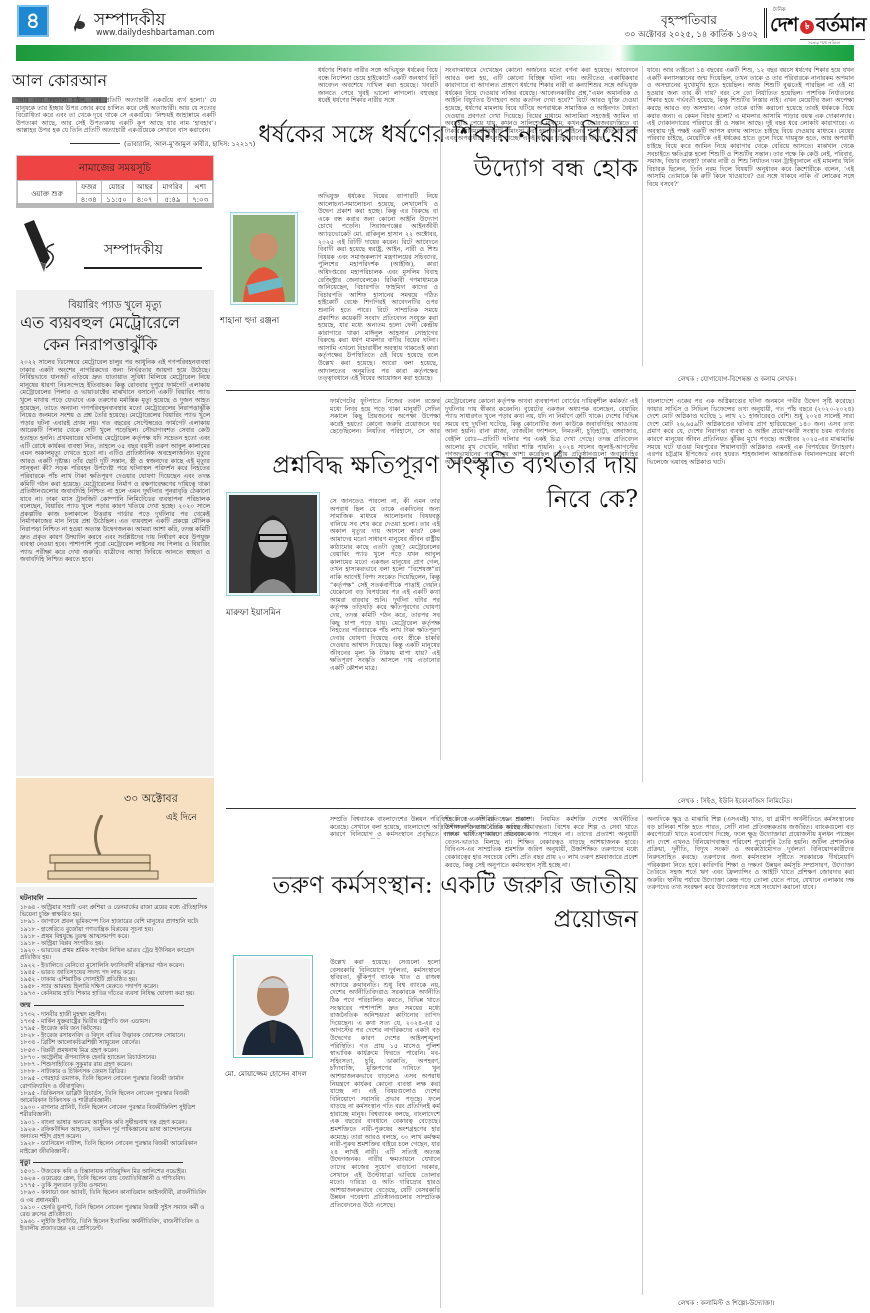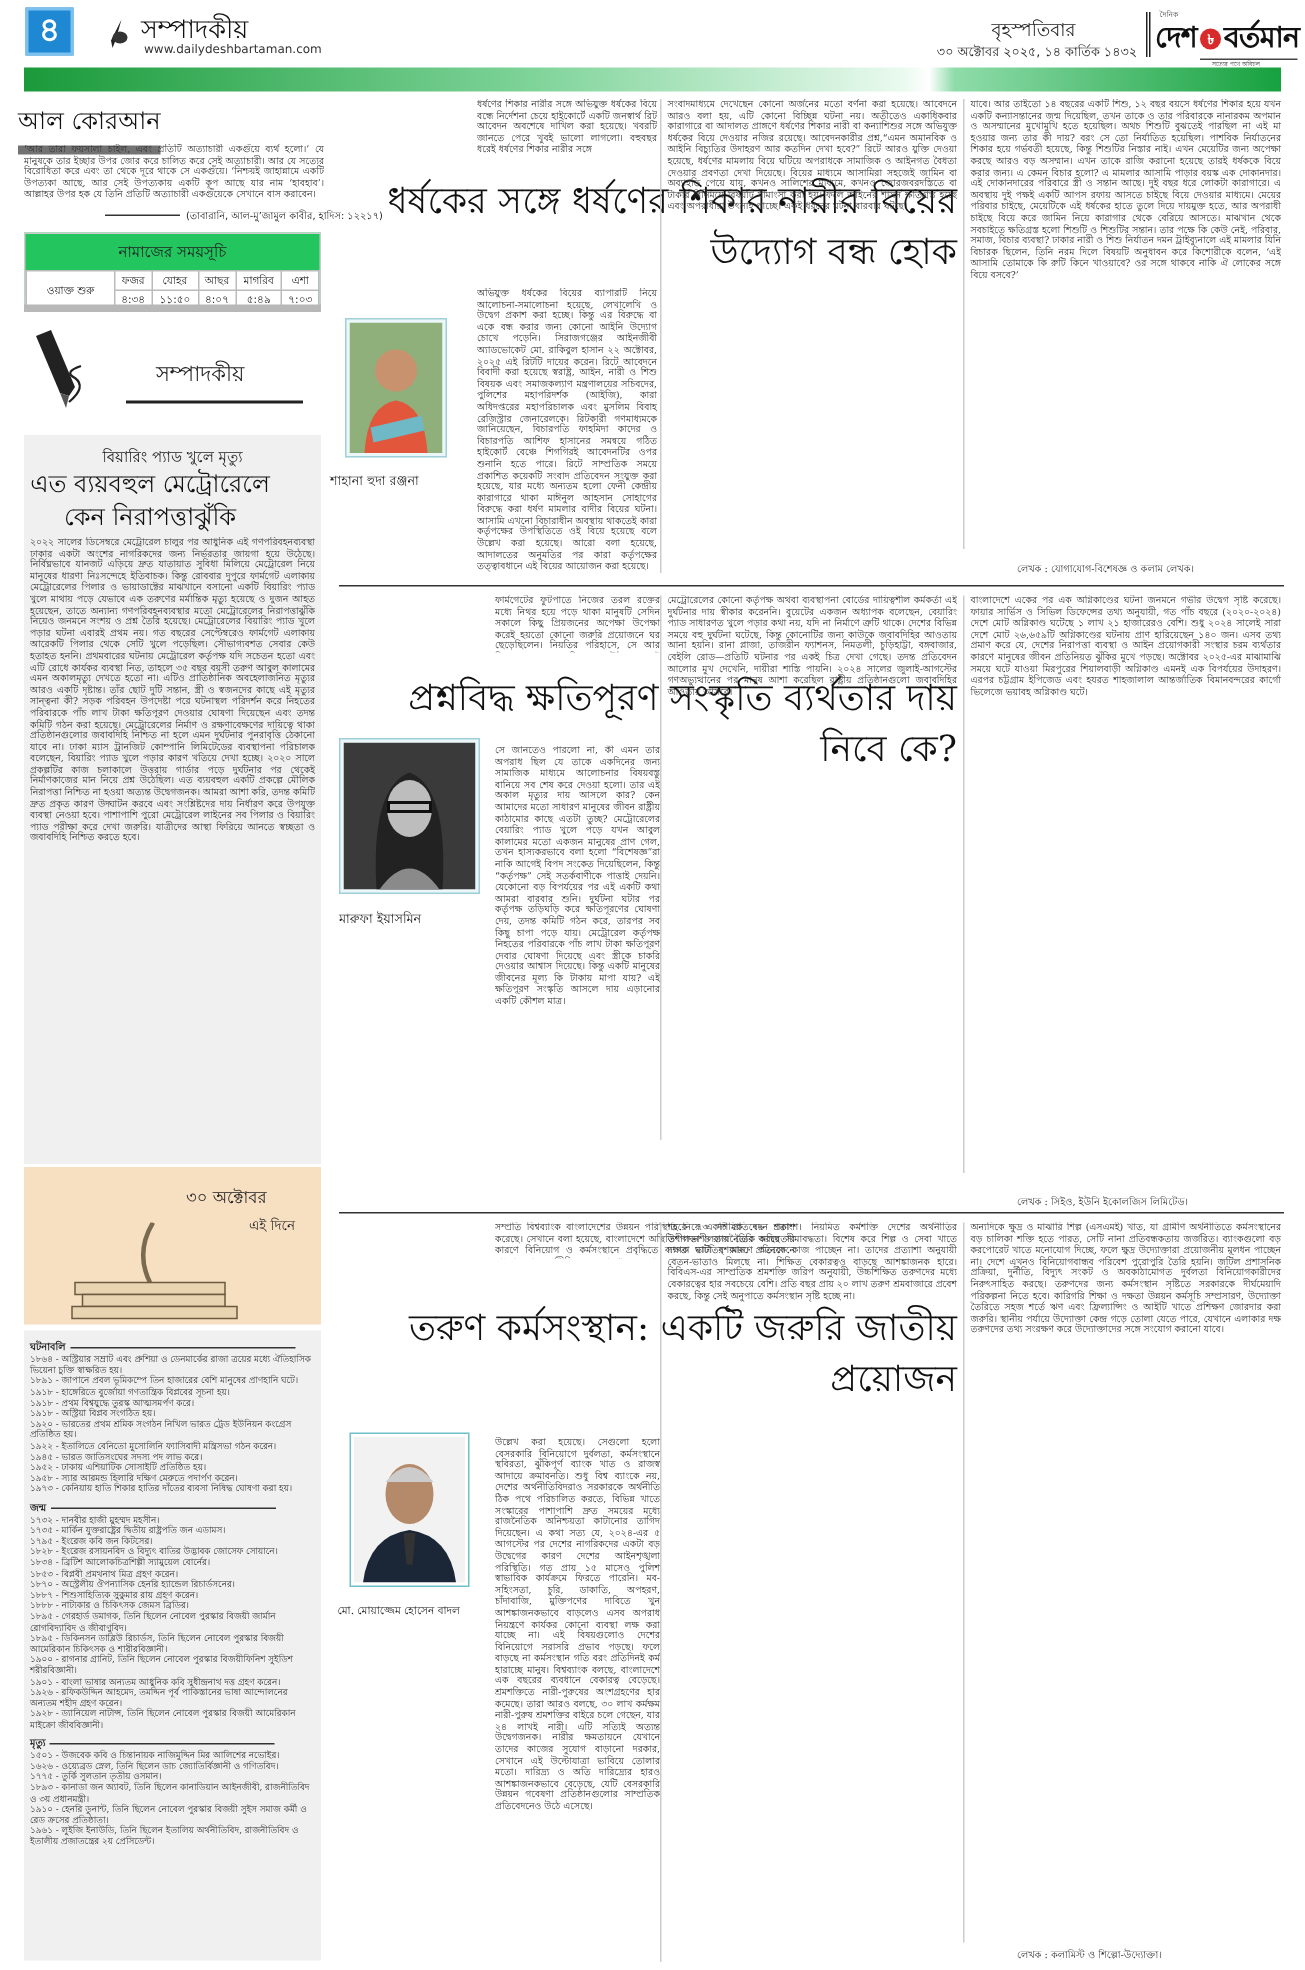--- a/index.html
+++ b/index.html
@@ -6,31 +6,31 @@
 body{width:870px;height:1313px;background:#fff;font-family:"DejaVu Sans",sans-serif;color:#222;position:relative;overflow:hidden}
 .abs{position:absolute}
 .pageno{left:17px;top:5px;width:32px;height:32px;background:#1e88d2;border:2px solid #7cc0ee;color:#fff;font-size:22px;font-weight:bold;text-align:center;line-height:28px}
 .secicon{left:72px;top:13px;width:14px;height:20px}
 .sectitle{left:94px;top:6px;font-size:17px;color:#111;font-family:"DejaVu Serif",serif}
 .url{left:96px;top:28px;font-size:8px;color:#333}
 .day{left:620px;top:11px;font-size:12px;color:#222;width:138px;text-align:center;font-family:"DejaVu Serif",serif}
 .date{left:560px;top:28px;font-size:8.5px;color:#222;width:198px;text-align:right}
 .vsep{left:764px;top:8px;width:3px;height:30px;border-left:1px solid #222;border-right:1px solid #222}
 .mast-small{left:773px;top:6px;font-size:5px;color:#444}
-.mast{left:770px;top:10px;font-size:19px;font-weight:bold;color:#111;letter-spacing:-0.5px;font-family:Liberation Sans, sans-serif}
+.mast{left:770px;top:10px;font-size:19px;font-weight:bold;color:#111;letter-spacing:-0.5px;font-family:Liberation Mono, monospace}
 .mast .dot{display:inline-block;width:14px;height:14px;border-radius:50%;background:#d82a2a;color:#fff;font-size:9px;text-align:center;line-height:14px;vertical-align:2px;margin:0 2px}
 .tag{left:800px;top:39px;font-size:4px;color:#444;border-top:1px solid #444;padding-left:8px;width:65px}
 .greenbar{left:16px;top:45px;width:838px;height:16px;background:linear-gradient(90deg,#1a9a3a 0%,#7dd398 40%,#eafaef 70%,#fff 72%,#8fdcaa 74%,#17a13f 100%)}
 .colsep{border-left:1px solid #ccc}
 .txt{font-size:6.2px;line-height:7.6px;color:#333;text-align:justify;overflow:hidden;font-family:"DejaVu Serif",serif}
 .quran-title{left:12px;top:68px;font-size:16px;color:#111;font-family:"DejaVu Serif",serif;border-bottom:6px solid #737373;padding-bottom:2px}
 .quran-body{left:16px;top:96px;width:200px}
 .quran-ref{left:70px;top:139px;font-size:6.5px;color:#222}
 .quran-ref:before{content:"";display:inline-block;width:50px;border-top:1px solid #333;margin-right:4px;vertical-align:2px}
-.namaz{left:16px;top:155px;width:198px;height:48px;background:#22c55e;border:1px solid #ccc}
+.namaz{left:16px;top:155px;width:198px;height:48px;background:#ef4444;border:1px solid #ccc}
 .namaz-title{text-align:center;font-size:10px;padding:4px 0 3px;font-family:"DejaVu Serif",serif}
 .namaz table{width:100%;border-collapse:collapse;background:#fff;font-size:7px;text-align:center}
 .namaz td{border:1px solid #bbb;height:11px;padding:0}
 .greyline{left:16px;top:203px;width:198px;height:5px;background:#b8b8b8}
 .ed-icon{left:20px;top:218px;width:60px;height:60px}
 .ed-label{left:104px;top:238px;font-size:14px;font-family:"DejaVu Serif",serif;color:#222}
 .ed-line{left:84px;top:267px;width:118px;border-top:2px solid #222}
 .ed-box{left:16px;top:290px;width:198px;height:486px;background:#f0f0f0}
 .ed-kicker{left:16px;top:297px;width:198px;text-align:center;font-size:10px;font-family:"DejaVu Serif",serif}
 .ed-head{left:16px;top:312px;width:168px;text-align:center;font-size:16px;line-height:22px;font-family:"DejaVu Serif",serif;color:#111}

